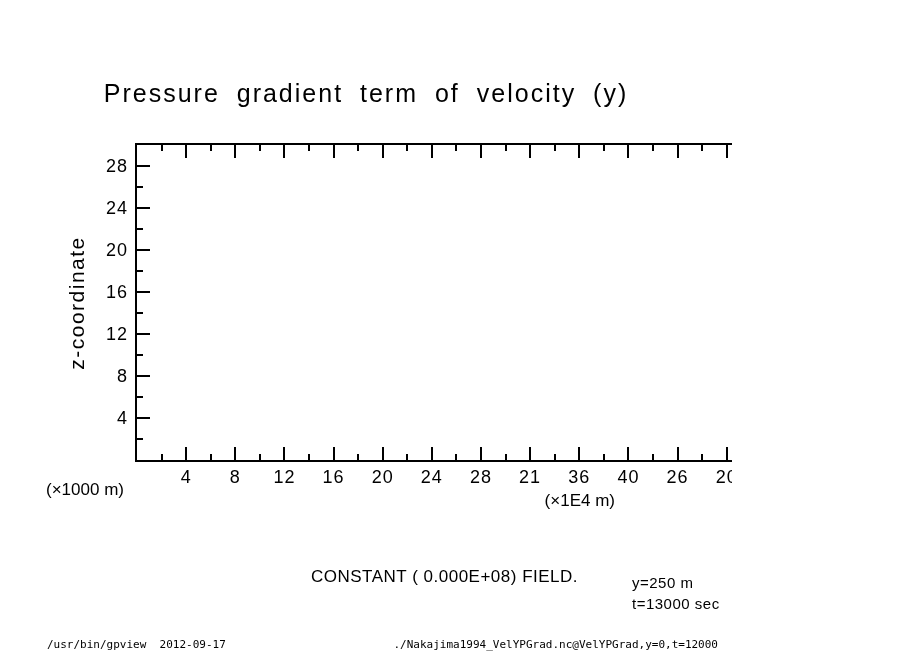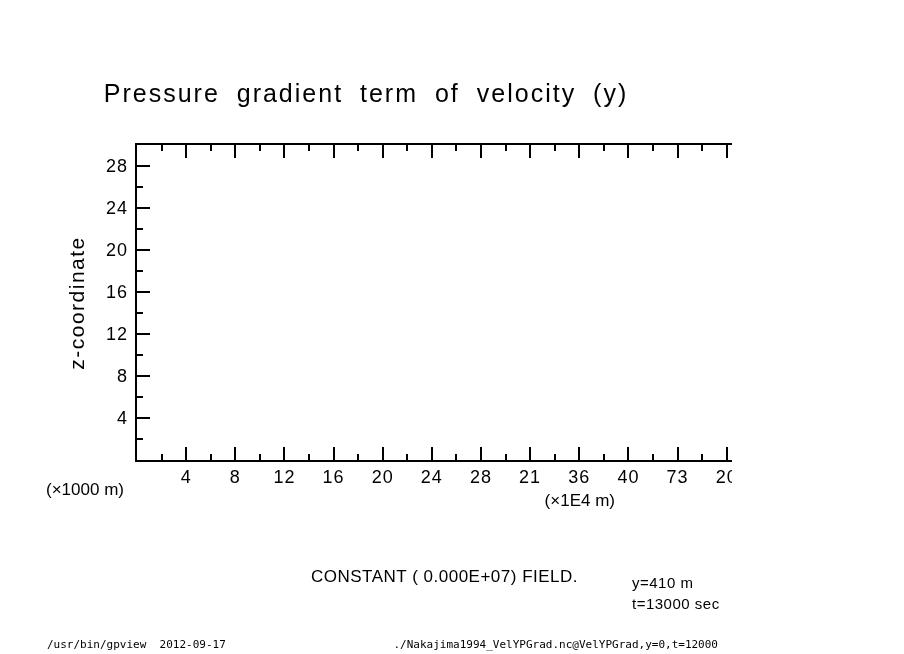--- a/index.html
+++ b/index.html
@@ -166,29 +166,29 @@
       <div class="lbl" style="left: 7.8125%;">4</div>
       <div class="lbl" style="left: 15.625%;">8</div>
       <div class="lbl" style="left: 23.4375%;">12</div>
       <div class="lbl" style="left: 31.25%;">16</div>
       <div class="lbl" style="left: 39.0625%;">20</div>
       <div class="lbl" style="left: 46.875%;">24</div>
       <div class="lbl" style="left: 54.6875%;">28</div>
       <div class="lbl" style="left: 62.5%;">21</div>
       <div class="lbl" style="left: 70.3125%;">36</div>
       <div class="lbl" style="left: 78.125%;">40</div>
-      <div class="lbl" style="left: 85.9375%;">73</div>
+      <div class="lbl" style="left: 85.9375%;">26</div>
       <div class="lbl" style="left: 93.75%;">20</div>
     </div>
 
   <div class="unit-left">(×1000 m)</div>
   <div class="unit-right">(×1E4 m)</div>
 
 
-  <div class="const-note">CONSTANT ( 0.000E+07) FIELD.</div>
+  <div class="const-note">CONSTANT ( 0.000E+08) FIELD.</div>
 
-  <div class="anno anno-y">y=410 m</div>
+  <div class="anno anno-y">y=250 m</div>
   <div class="anno anno-t">t=13000 sec</div>
 
   <div class="footer footer-left">/usr/bin/gpview  2012-09-17</div>
   <div class="footer footer-right">./Nakajima1994_VelYPGrad.nc@VelYPGrad,y=0,t=12000</div>
 
 </div>
 
 </body></html>

